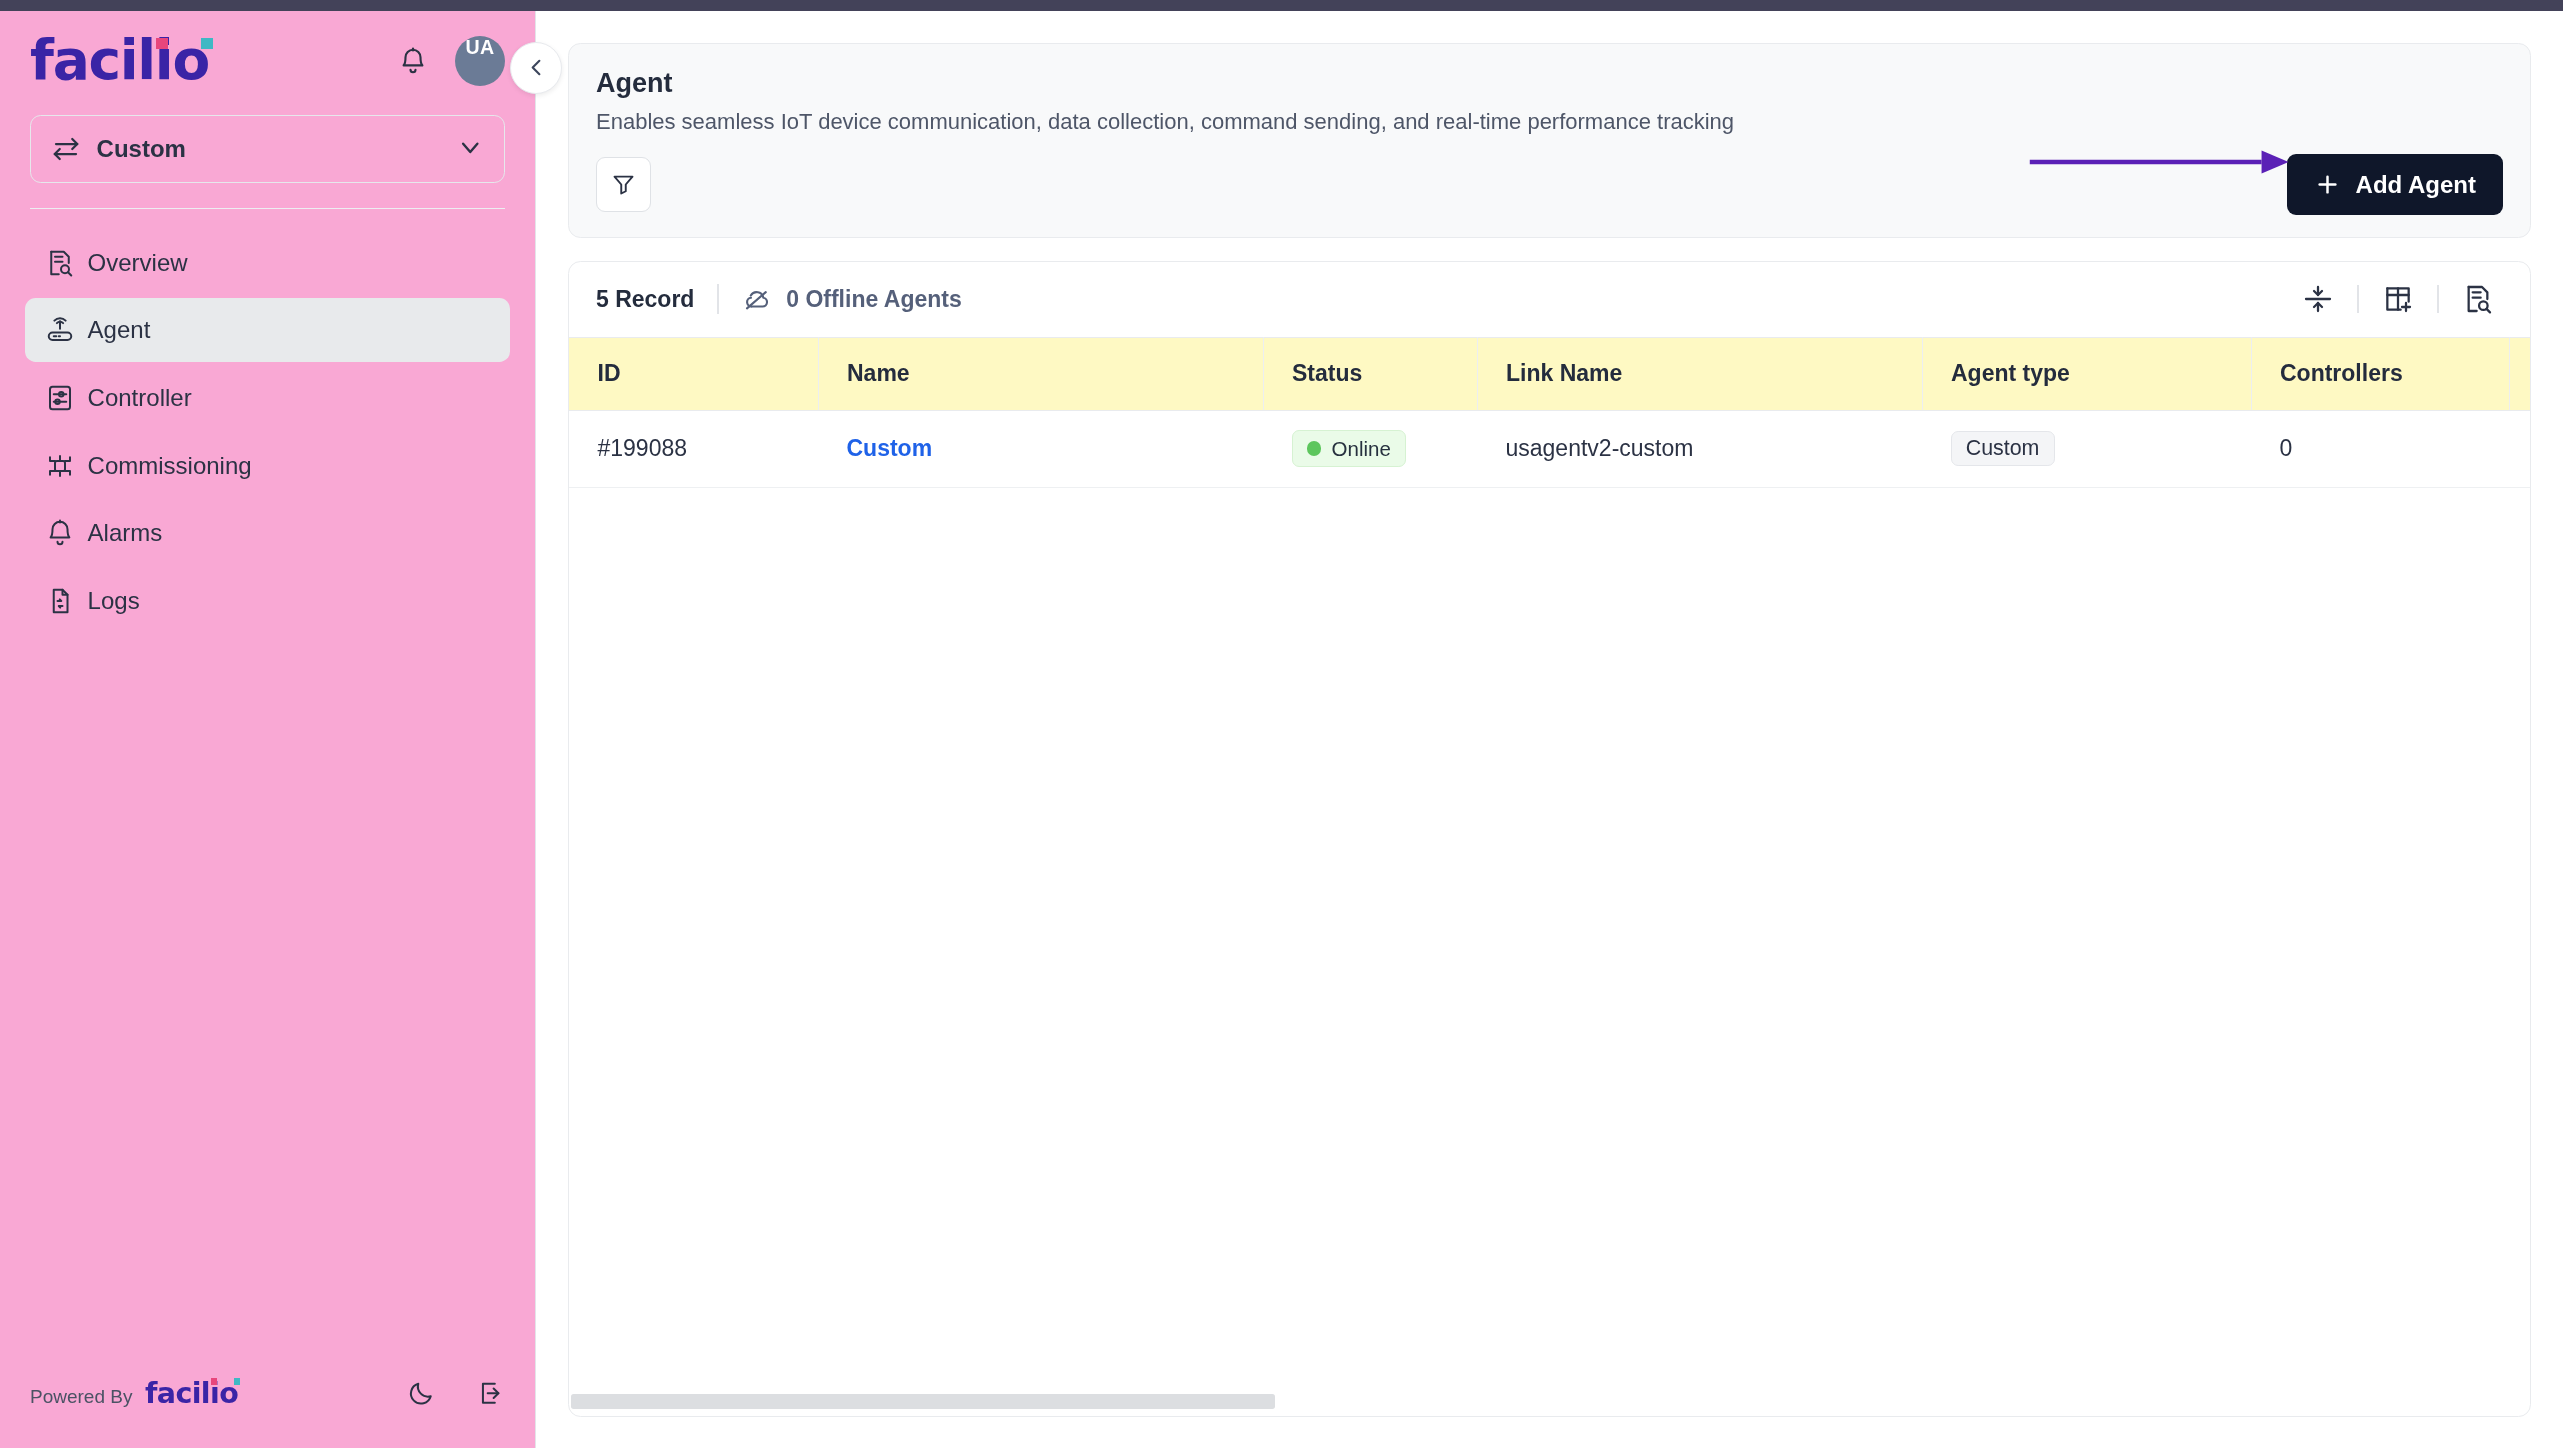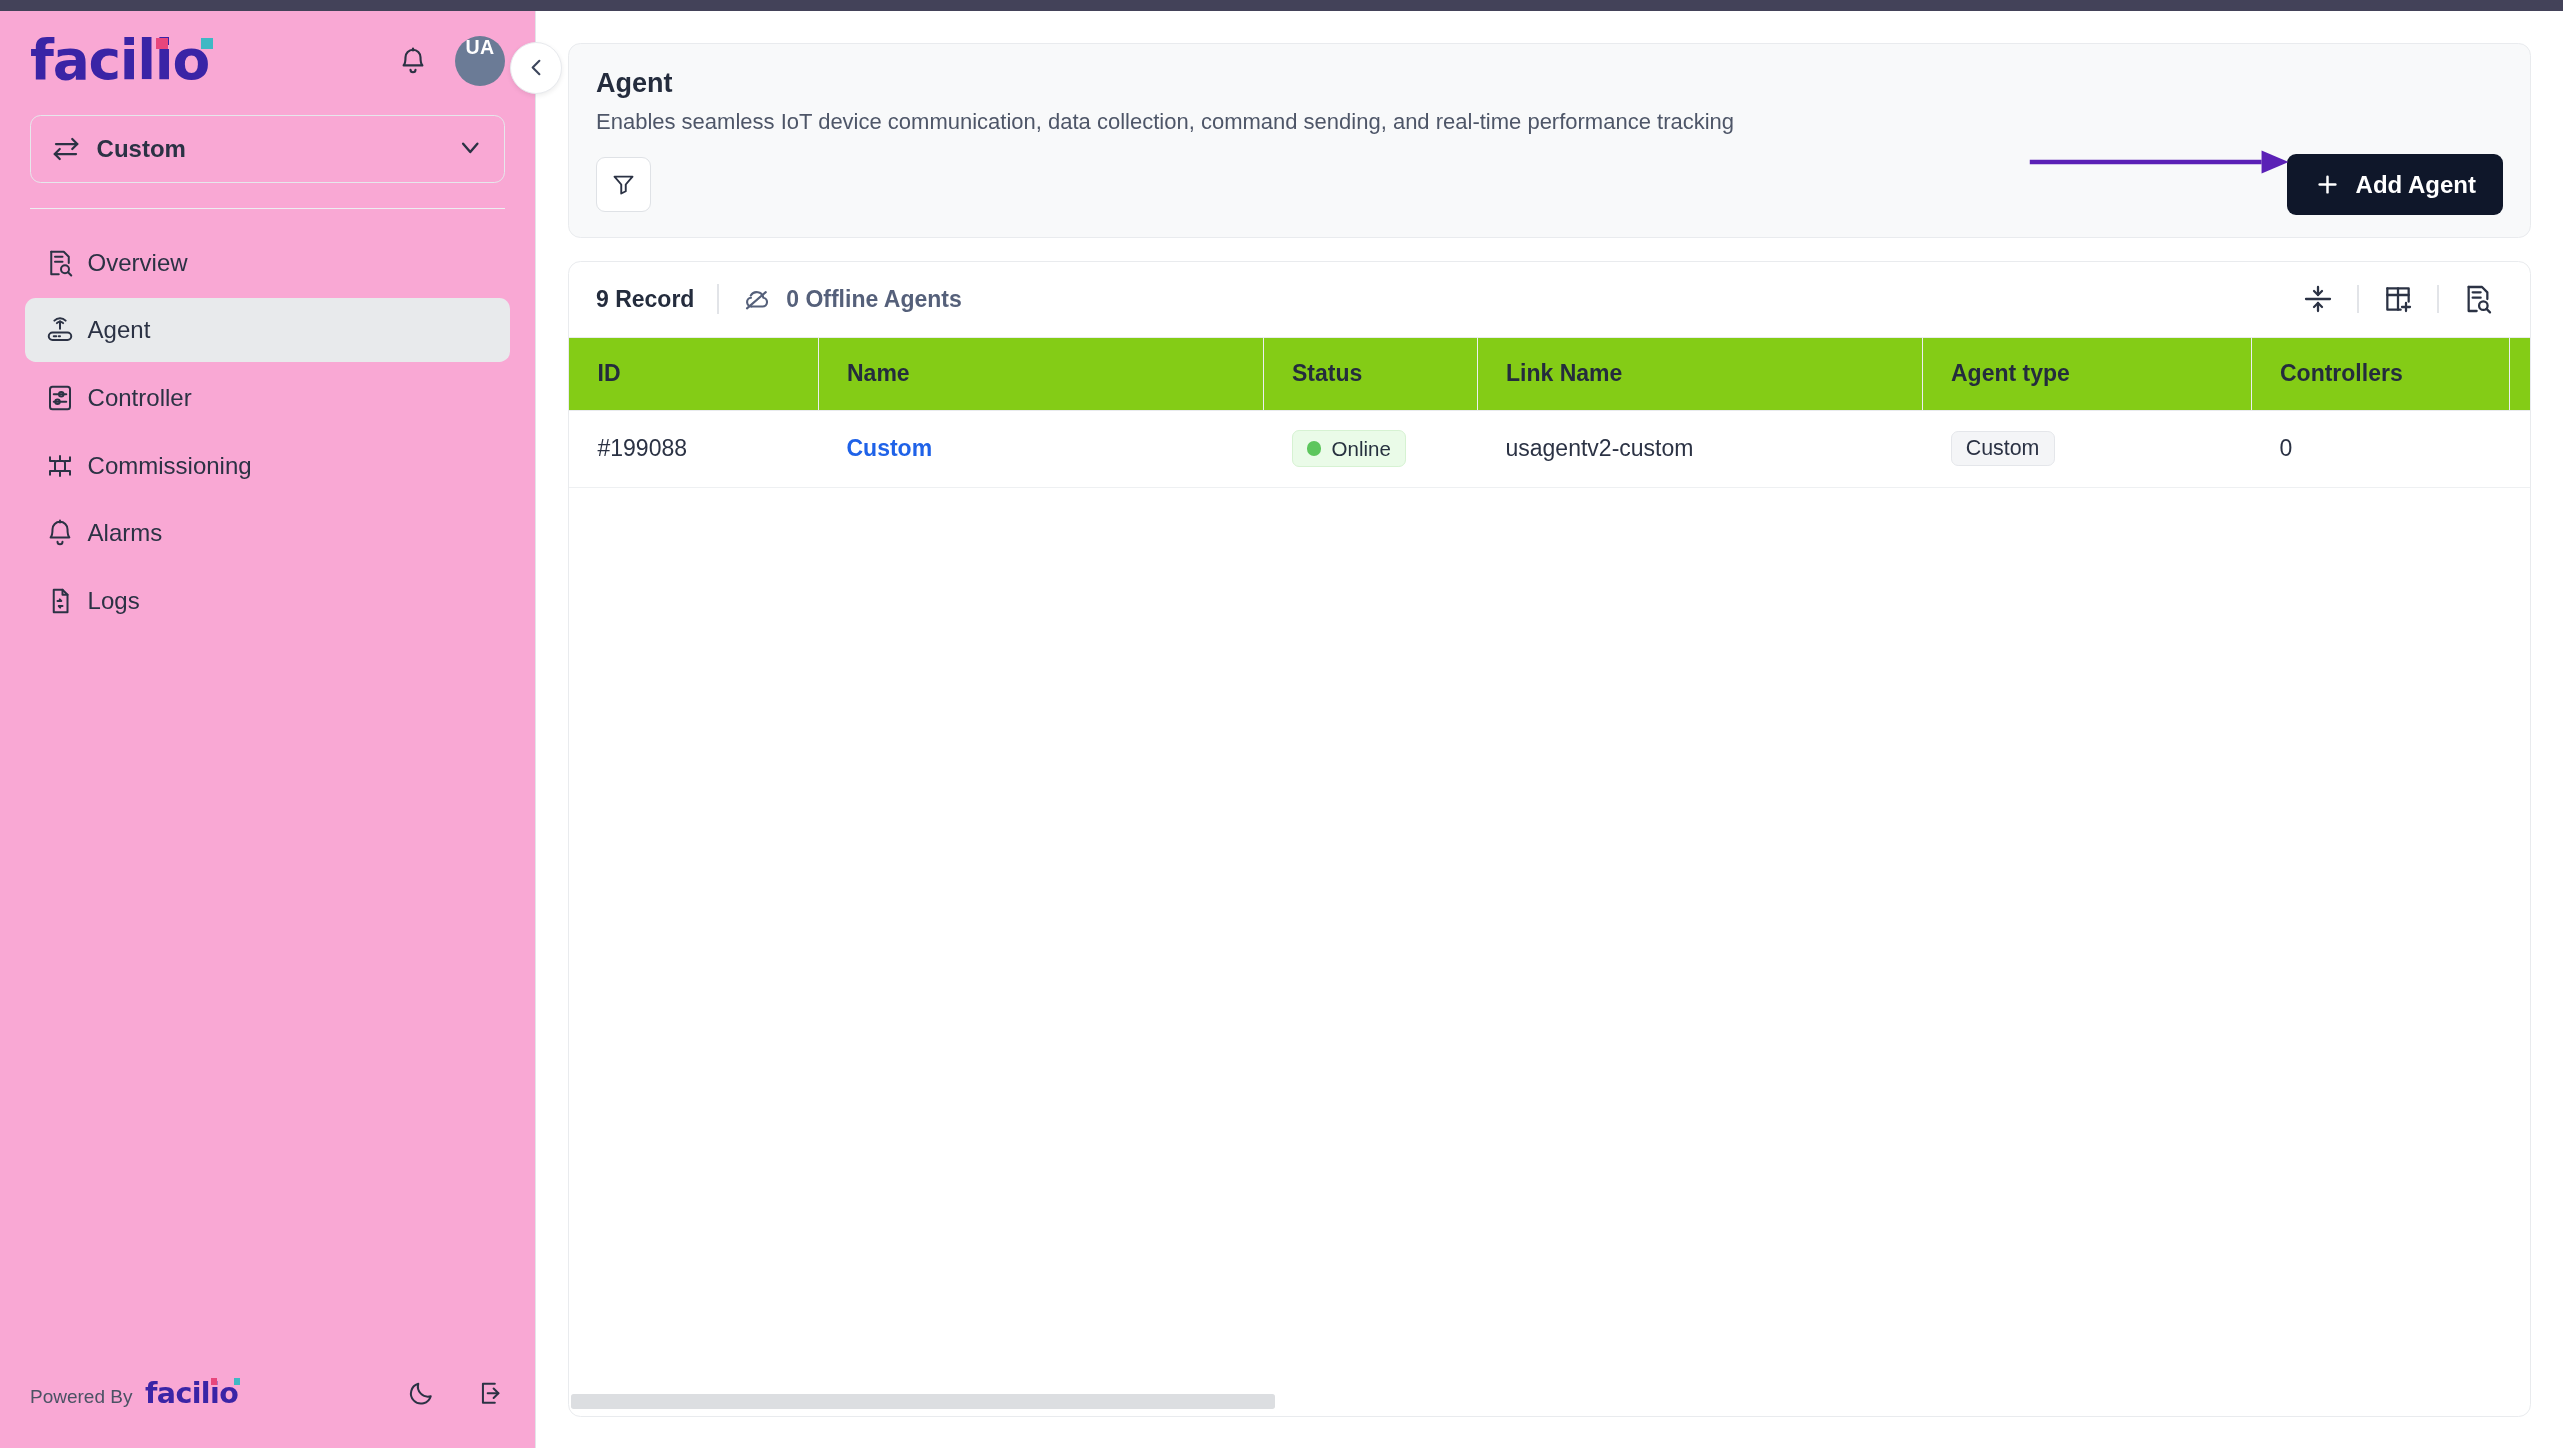--- a/index.html
+++ b/index.html
@@ -339,21 +339,21 @@
     overflow: hidden;
   }
   .grid {
     position: absolute;
     top: 0; left: 0;
     width: 2154px;
     border-collapse: collapse;
     table-layout: fixed;
   }
   .grid th {
-    background: #84cc16;
+    background: #fef9c3;
     border-top: 1.8px solid #e9ebee;
     border-bottom: 1.8px solid #e9ebee;
     border-right: 1.8px solid #eceef1;
     text-align: left;
     font-size: 23px;
     font-weight: 700;
     color: #242c3d;
     padding: 0 28.5px;
     height: 73px;
     white-space: nowrap;
@@ -591,21 +591,21 @@
 
       <svg class="annot-arrow" viewBox="0 0 295 40">
         <line x1="2" y1="20" x2="262" y2="20" stroke="#5b21b6" stroke-width="5"></line>
         <polygon points="262,7 292,20 262,33" fill="#5b21b6"></polygon>
       </svg>
     </section>
 
     <section class="table-card">
 
       <div class="table-toolbar">
-        <span class="record-count">9 Record</span>
+        <span class="record-count">5 Record</span>
         <span class="tb-sep"></span>
         <div class="offline-group">
           <svg width="30" height="30" viewBox="0 0 24 24" fill="none" stroke="#55607a" stroke-width="1.7" stroke-linecap="round" stroke-linejoin="round">
             <path d="M7.5 18h9a3.5 3.5 0 0 0 .6-6.95A5.5 5.5 0 0 0 7 9.2"></path>
             <path d="M7.5 18a3.5 3.5 0 0 1-.3-6.98"></path>
             <line x1="4" y1="19.5" x2="19" y2="6.5"></line>
           </svg>
           <span class="offline-text">0 Offline Agents</span>
         </div>
 

